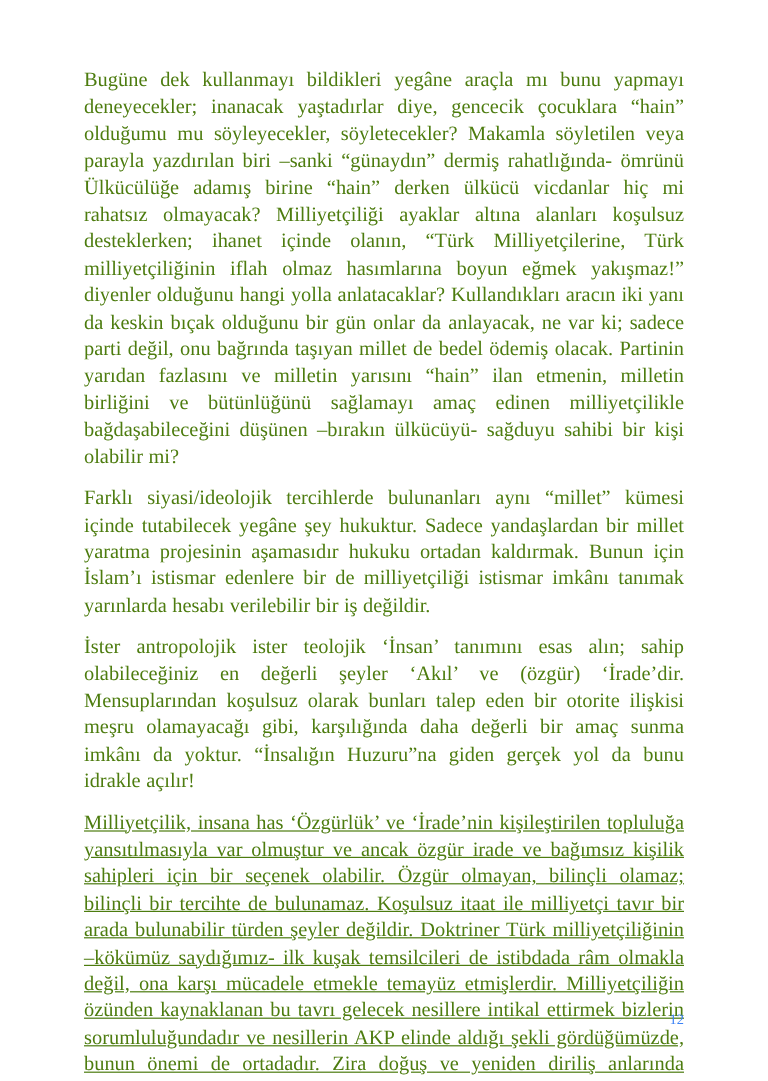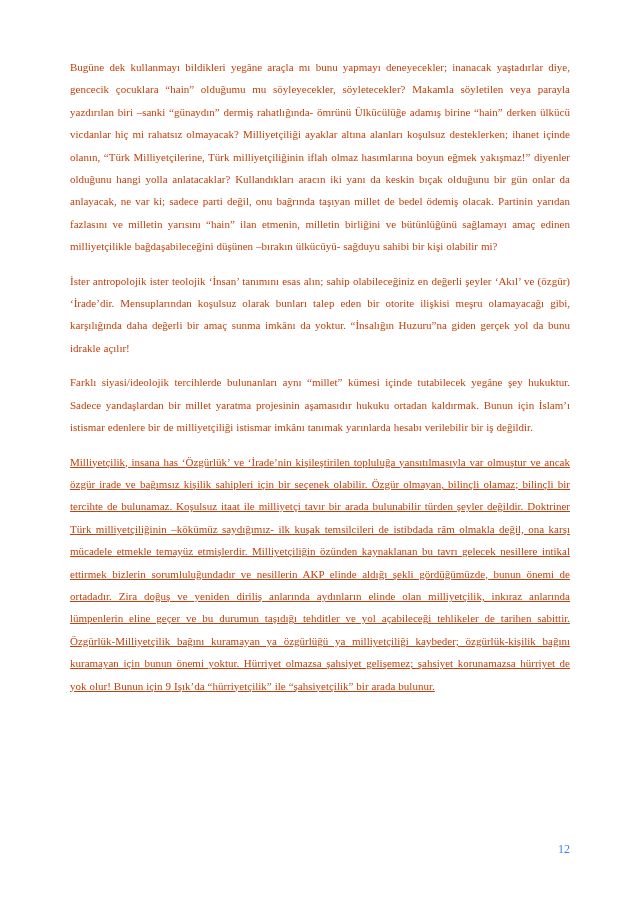--- a/index.html
+++ b/index.html
@@ -21,26 +21,26 @@
     overflow: hidden;
     box-sizing: border-box;
   }
   .content {
     position: absolute;
     left: 70px;
     top: 56px;
     width: 500px;
   }
   .para {
-    font-size: 11px;
+    font-size: 17px;
     line-height: 22.4px;
     text-align: justify;
     text-justify: inter-word;
     margin: 0 0 12px 0;
-    color: #c2410c;
+    color: #4d7c0f;
     -webkit-font-smoothing: antialiased;
     hyphens: none;
     word-spacing: 0.02em;
   }
   .para:last-of-type {
     margin-bottom: 0;
     text-decoration: underline;
   }
   .page-number {
     position: absolute;
@@ -55,23 +55,23 @@
 </style>
 </head>
 <body>
 
 <div class="page">
 
   <div class="content">
 
     <p class="para">Bugüne dek kullanmayı bildikleri yegâne araçla mı bunu yapmayı deneyecekler; inanacak yaştadırlar diye, gencecik çocuklara “hain” olduğumu mu söyleyecekler, söyletecekler? Makamla söyletilen veya parayla yazdırılan biri –sanki “günaydın” dermiş rahatlığında- ömrünü Ülkücülüğe adamış birine “hain” derken ülkücü vicdanlar hiç mi rahatsız olmayacak? Milliyetçiliği ayaklar altına alanları koşulsuz desteklerken; ihanet içinde olanın, “Türk Milliyetçilerine, Türk milliyetçiliğinin iflah olmaz hasımlarına boyun eğmek yakışmaz!” diyenler olduğunu hangi yolla anlatacaklar?  Kullandıkları aracın iki yanı da keskin bıçak olduğunu bir gün onlar da anlayacak, ne var ki; sadece parti değil, onu bağrında taşıyan millet de bedel ödemiş olacak. Partinin yarıdan fazlasını ve milletin yarısını “hain” ilan etmenin, milletin birliğini ve bütünlüğünü sağlamayı amaç edinen milliyetçilikle bağdaşabileceğini düşünen –bırakın ülkücüyü- sağduyu sahibi bir kişi olabilir mi?</p>
 
+    <p class="para">Farklı siyasi/ideolojik tercihlerde bulunanları aynı “millet” kümesi içinde tutabilecek yegâne şey hukuktur. Sadece yandaşlardan bir millet yaratma projesinin aşamasıdır hukuku ortadan kaldırmak. Bunun için İslam’ı istismar edenlere bir de milliyetçiliği istismar imkânı tanımak yarınlarda hesabı verilebilir bir iş değildir.</p>
+
     <p class="para">İster antropolojik ister teolojik ‘İnsan’ tanımını esas alın; sahip olabileceğiniz en değerli şeyler ‘Akıl’ ve (özgür) ‘İrade’dir. Mensuplarından koşulsuz olarak bunları talep eden bir otorite ilişkisi meşru olamayacağı gibi, karşılığında daha değerli bir amaç sunma imkânı da yoktur. “İnsalığın Huzuru”na giden gerçek yol da bunu idrakle açılır!</p>
-
-    <p class="para">Farklı siyasi/ideolojik tercihlerde bulunanları aynı “millet” kümesi içinde tutabilecek yegâne şey hukuktur. Sadece yandaşlardan bir millet yaratma projesinin aşamasıdır hukuku ortadan kaldırmak. Bunun için İslam’ı istismar edenlere bir de milliyetçiliği istismar imkânı tanımak yarınlarda hesabı verilebilir bir iş değildir.</p>
 
     <p class="para">Milliyetçilik, insana has ‘Özgürlük’ ve ‘İrade’nin kişileştirilen topluluğa yansıtılmasıyla var olmuştur ve ancak özgür irade ve bağımsız kişilik sahipleri için bir seçenek olabilir. Özgür olmayan, bilinçli olamaz; bilinçli bir tercihte de bulunamaz. Koşulsuz itaat ile milliyetçi tavır bir arada bulunabilir türden şeyler değildir. Doktriner Türk milliyetçiliğinin –kökümüz saydığımız- ilk kuşak temsilcileri de istibdada râm olmakla değil, ona karşı mücadele etmekle temayüz etmişlerdir. Milliyetçiliğin özünden kaynaklanan bu tavrı gelecek nesillere intikal ettirmek bizlerin sorumluluğundadır ve nesillerin AKP elinde aldığı şekli gördüğümüzde, bunun önemi de ortadadır. Zira doğuş ve yeniden diriliş anlarında aydınların elinde olan milliyetçilik, inkıraz anlarında lümpenlerin eline geçer ve bu durumun taşıdığı tehditler ve yol açabileceği tehlikeler de tarihen sabittir.   Özgürlük-Milliyetçilik bağını kuramayan ya özgürlüğü ya milliyetçiliği kaybeder; özgürlük-kişilik bağını kuramayan için bunun önemi yoktur. Hürriyet olmazsa şahsiyet gelişemez; şahsiyet korunamazsa hürriyet de yok olur! Bunun için 9 Işık’da “hürriyetçilik” ile “şahsiyetçilik” bir arada bulunur.</p>
 
   </div>
 
   <div class="page-number">12</div>
 
 </div>
 
 </body></html>

